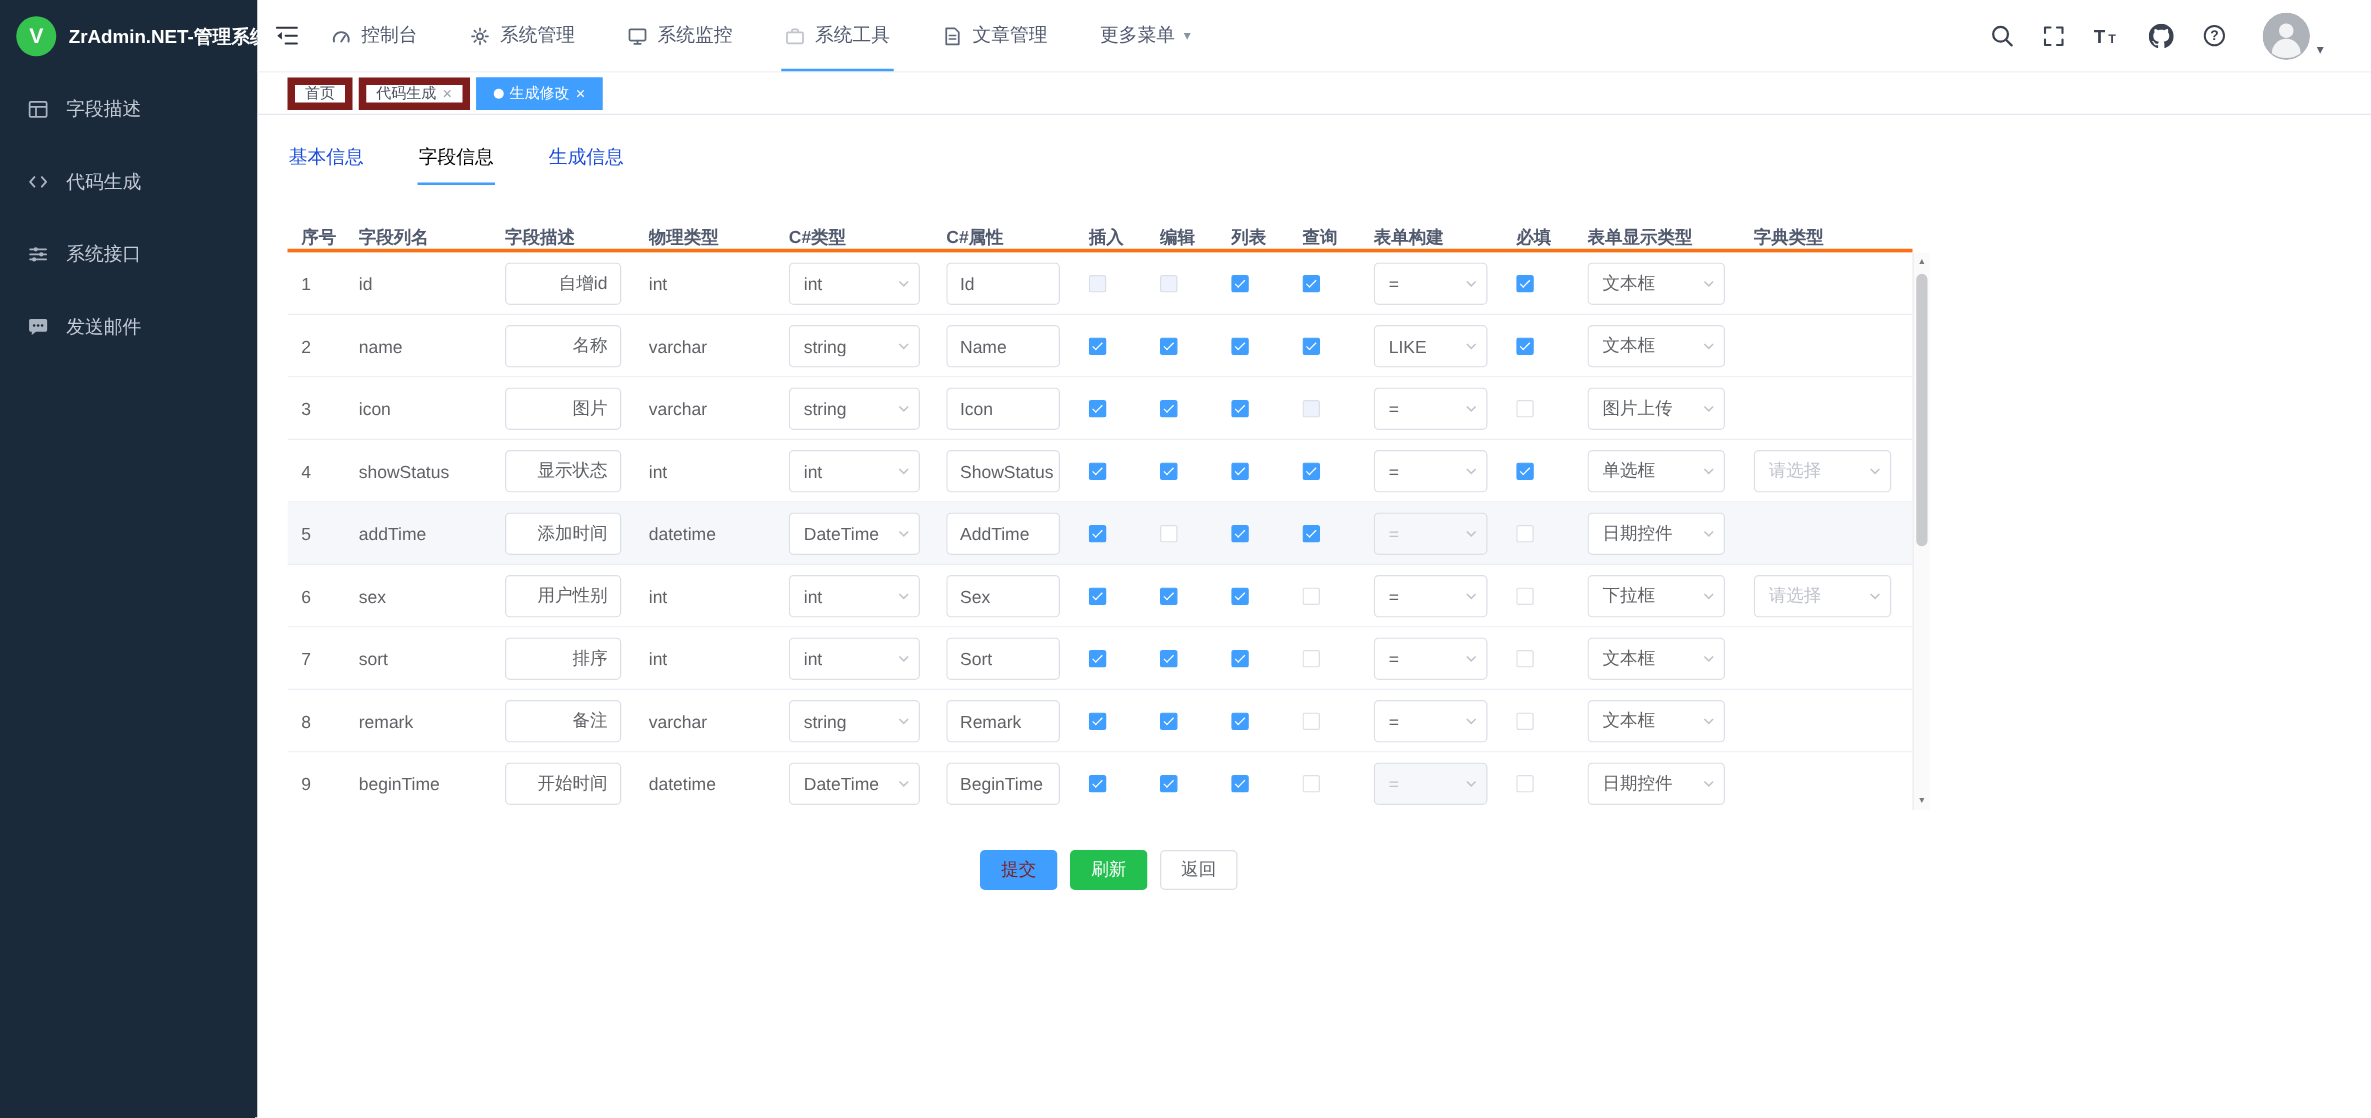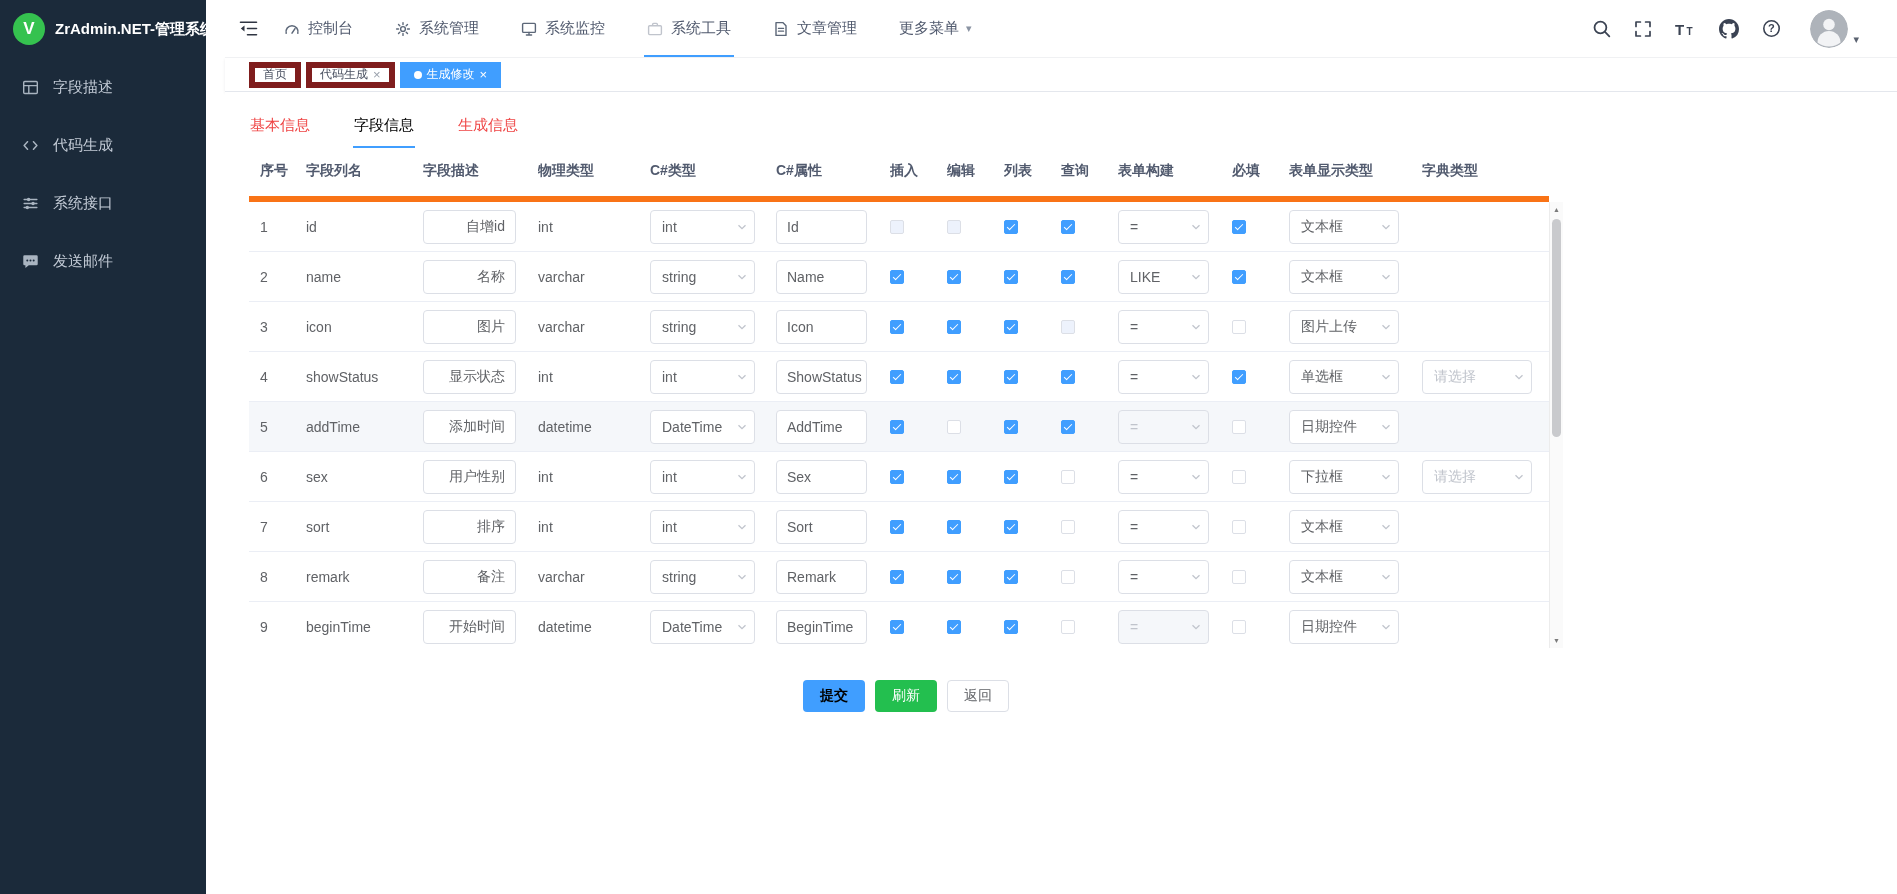--- a/index.html
+++ b/index.html
@@ -11,21 +11,21 @@
   .sidebar { width:206px; flex-shrink:0; background:#1b2a3a; display:flex; flex-direction:column; }
   .logo { height:58px; display:flex; align-items:center; padding-left:13px; gap:10px; }
   .logo-circle { width:32px; height:32px; border-radius:50%; background:#35c24f; color:#fff;
     display:flex; align-items:center; justify-content:center; font-weight:bold; font-size:17px; flex-shrink:0; }
   .logo-title { color:#fff; font-size:15px; font-weight:bold; white-space:nowrap; }
   .side-item { height:58px; display:flex; align-items:center; padding-left:22px; gap:14px;
     color:#c3cbd6; font-size:15px; cursor:pointer; }
   .side-item .sicon { display:inline-flex; color:#a9b4c0; flex-shrink:0; }
 
   
-  .main { flex:1; display:flex; flex-direction:column; min-width:0;padding-left:19px; }
+  .main { flex:1; display:flex; flex-direction:column; min-width:0; }
   .topbar { height:58px; flex-shrink:0; display:flex; align-items:center; padding:0 38px 0 14px;
     border-bottom:1px solid #f0f1f3; position:relative; background:#fff; }
   .hamburger { display:inline-flex; color:#2f3542; margin-right:26px; cursor:pointer; }
   .topnav { display:flex; height:100%; }
   .topnav-item { position:relative; display:flex; align-items:center; gap:8px; margin-right:42px;
     color:#515a6e; font-size:15px; cursor:pointer; white-space:nowrap; }
   .topnav-item .nicon { display:inline-flex; color:#5c6778; }
   .topnav-item.active::after { content:""; position:absolute; left:-3px; right:-3px; bottom:0;
     height:2px; background:#409eff; }
   .topnav-item.active .nicon { color:#c0c4cc; }
@@ -42,28 +42,28 @@
   .tag { height:26px; display:inline-flex; align-items:center; gap:5px; padding:0 8px;
     border:6px solid #7f1d1d; background:#fff; color:#495060; font-size:12px; cursor:pointer; }
   .tag .x { font-size:13px; line-height:1; color:#9aa1ac; }
   .tag.active { background:#409eff; border-color:#409eff; color:#fff; }
   .tag.active .x { color:#fff; }
   .tag .dot { width:8px; height:8px; border-radius:50%; background:#fff; }
 
   
   .content { flex:1; padding:22px 0 0 24px; background:#fff; min-height:0; }
   .ctabs { display:flex; gap:42px; margin-bottom:14px; }
-  .ctab { font-size:15px; color:#ef4444; padding:2px 1px 13px 1px; position:relative; cursor:pointer; }
+  .ctab { font-size:15px; color:#1d4ed8; padding:2px 1px 13px 1px; position:relative; cursor:pointer; }
   .ctab.active { color:#000000; }
   .ctab.active::after { content:""; position:absolute; left:0; right:0; bottom:0; height:2px; background:#409eff; }
 
   
   .table-area { width:1314px; }
-  .thead { display:flex; align-items:flex-start; height:40px; padding-left:11px;
-    border-bottom:6px solid #f97316; width:1300px; }
+  .thead { display:flex; align-items:flex-end; height:40px; padding-left:11px;
+    border-bottom:3px solid #f97316; width:1300px; }
   .th { font-size:14px; font-weight:bold; color:#515a6e; white-space:nowrap; }
   .tbody-wrap { position:relative; height:446px; overflow:hidden; width:1314px; }
   .tbody { width:1300px; }
   .trow { display:flex; align-items:center; height:50px; padding-left:11px;
     border-bottom:1px solid #ebeef5; background:#fff; }
   .trow.hl { background:#f5f7fa; }
   .c { flex-shrink:0; display:flex; align-items:center; font-size:14px; color:#606266; overflow:hidden; }
   .c-no{width:46px} .c-col{width:117px} .c-desc{width:115px} .c-phys{width:112px}
   .c-cstype{width:126px} .c-csprop{width:114px} .c-ck{width:57px} .c-qm{width:114px}
   .c-disp{width:133px} .c-dict{width:127px}
@@ -96,21 +96,21 @@
     color:#7b7b7b; font-size:7px; cursor:pointer; }
   .sb-bottom { position:absolute; bottom:0; left:0; right:0; }
   .sb-thumb { position:absolute; top:17px; left:2px; width:9px; height:218px;
     background:#c9cacd; border-radius:5px; cursor:grab; }
 
   
   .footer-actions { width:1314px; display:flex; justify-content:center; gap:10px; margin-top:32px; }
   .btn { height:32px; padding:0 16px; border-radius:4px; font-size:14px; display:inline-flex;
     align-items:center; justify-content:center; border:1px solid transparent; cursor:pointer;
     font-family:inherit; }
-  .btn.primary { background:#409eff; color:#000000;font-weight:bold; }
+  .btn.primary { background:#409eff; color:#7f1d1d; }
   .btn.success { background:#23bf4f; color:#fff; }
   .btn.default { background:#fff; border-color:#dcdfe6; color:#606266; }
 </style>
 </head>
 <body>
 
 <div class="page">
 
   <aside class="sidebar">
     <div class="logo">

